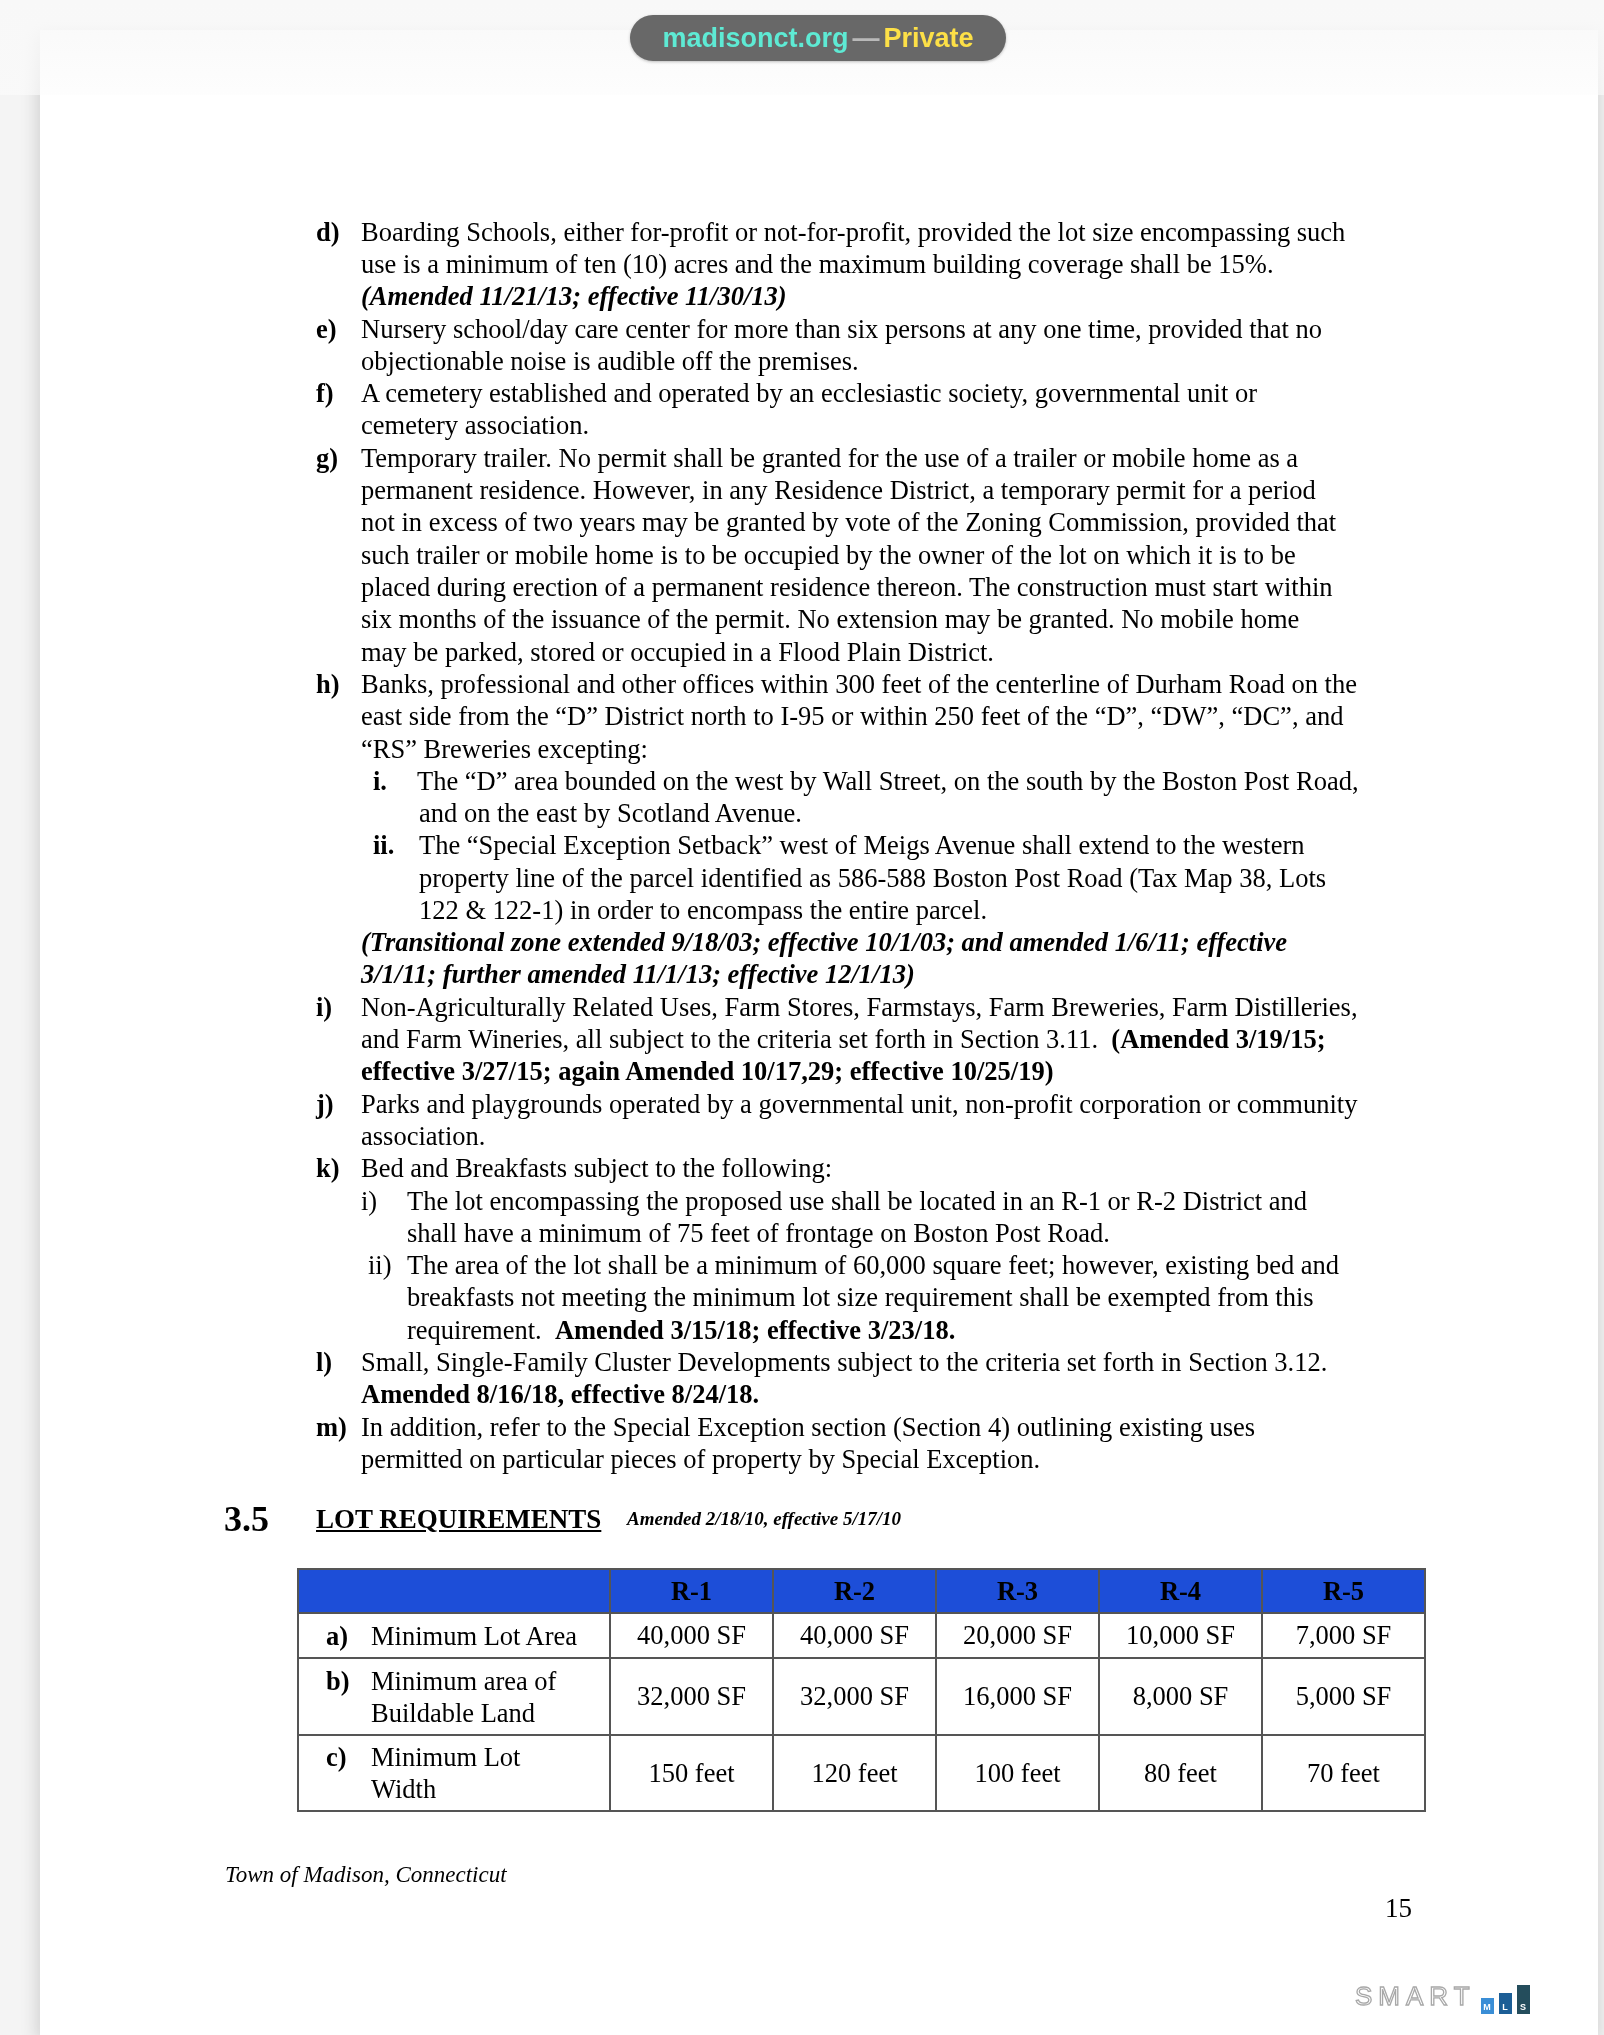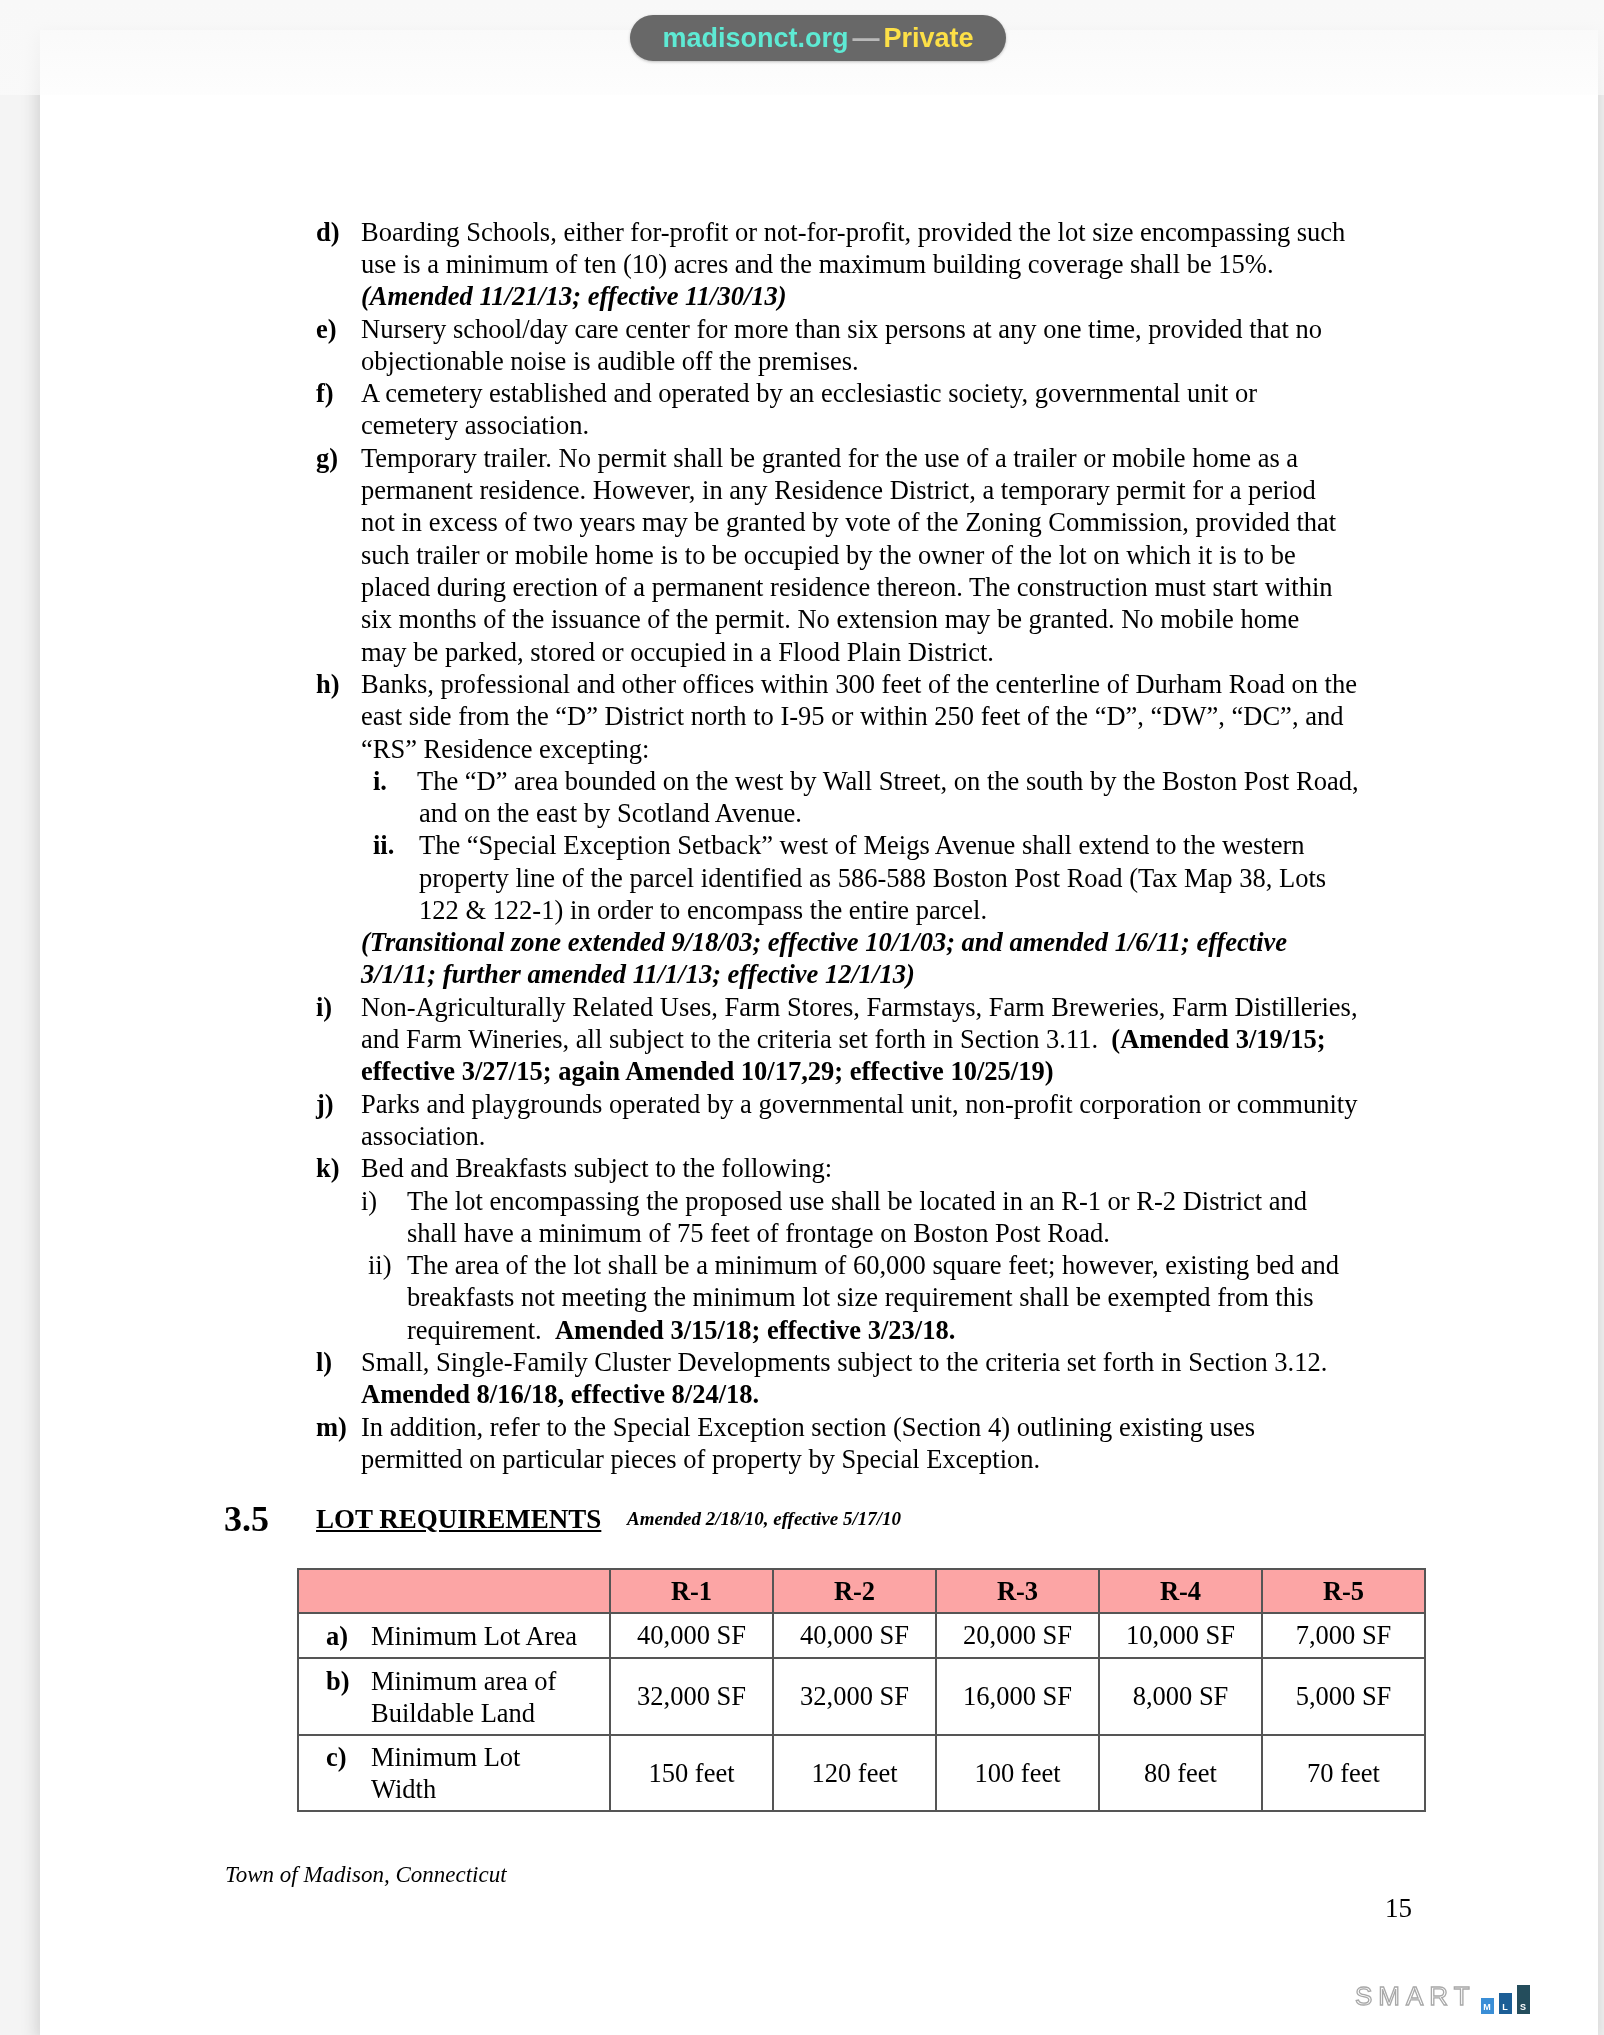--- a/index.html
+++ b/index.html
@@ -37,21 +37,21 @@
 
   .sec-num { position:absolute; left:224px; top:1503px; font-size:36px; font-weight:bold; line-height:32px; }
   .sec-title { position:absolute; left:316px; top:1503px; font-size:27px; font-weight:bold; text-decoration:underline; line-height:32px; }
   .sec-amend { position:absolute; left:627px; top:1503px; font-size:19px; font-weight:bold; font-style:italic; line-height:32px; }
 
   table.lot {
     position:absolute; left:297px; top:1568px; border-collapse:collapse;
     font-size:26.5px;
   }
   table.lot td, table.lot th { border:2px solid #555; padding:0; }
-  table.lot th { background:#fca5a5; font-weight:bold; height:42px; text-align:center; }
+  table.lot th { background:#1d4ed8; font-weight:bold; height:42px; text-align:center; }
   table.lot td.val { text-align:center; width:161px; }
   table.lot td.rowlabel { width:310px; }
   .rl { display:flex; align-items:flex-start; padding-left:27px; line-height:32px; }
   .rl .k { font-weight:bold; width:45px; }
   tr.ra td { height:43px; }
   tr.rb td { height:75px; }
   tr.rc td { height:74px; }
 
   .pagenum { position:absolute; left:1385px; top:1893px; font-size:27px; }
   .footer { position:absolute; left:225px; top:1862px; font-size:23px; font-style:italic; }
@@ -105,21 +105,21 @@
   <span class="ln" style="left:361px;top:539px">such trailer or mobile home is to be occupied by the owner of the lot on which it is to be</span>
   <span class="ln" style="left:361px;top:571px">placed during erection of a permanent residence thereon.  The construction must start within</span>
   <span class="ln" style="left:361px;top:603px">six months of the issuance of the permit.  No extension may be granted.  No mobile home</span>
   <span class="ln" style="left:361px;top:636px">may be parked, stored or occupied in a Flood Plain District.</span>
 </div>
 
 <div>
   <span class="lbl" style="left:316px;top:668px">h)</span>
   <span class="ln" style="left:361px;top:668px">Banks, professional and other offices within 300 feet of the centerline of Durham Road on the</span>
   <span class="ln" style="left:361px;top:700px">east side from the “D” District north to I-95 or within 250 feet of the “D”, “DW”, “DC”, and</span>
-  <span class="ln" style="left:361px;top:733px">“RS” Residence excepting:</span>
+  <span class="ln" style="left:361px;top:733px">“RS” Breweries excepting:</span>
 
   <span class="lbl" style="left:373px;top:765px">i.</span>
   <span class="ln" style="left:417px;top:765px">The “D” area bounded on the west by Wall Street, on the south by the Boston Post Road,</span>
   <span class="ln" style="left:419px;top:797px">and on the east by Scotland Avenue.</span>
 
   <span class="lbl" style="left:373px;top:829px">ii.</span>
   <span class="ln" style="left:419px;top:829px">The “Special Exception Setback” west of Meigs Avenue shall extend to the western</span>
   <span class="ln" style="left:419px;top:862px">property line of the parcel identified as 586-588 Boston Post Road (Tax Map 38, Lots</span>
   <span class="ln" style="left:419px;top:894px">122 &amp; 122-1) in order to encompass the entire parcel.</span>
 

